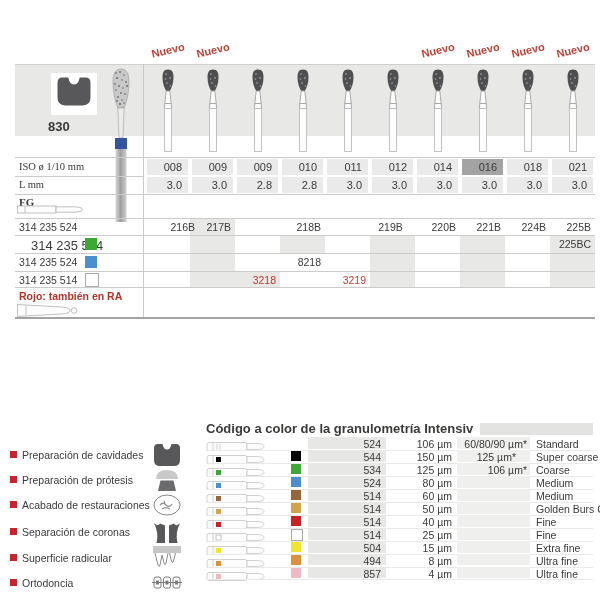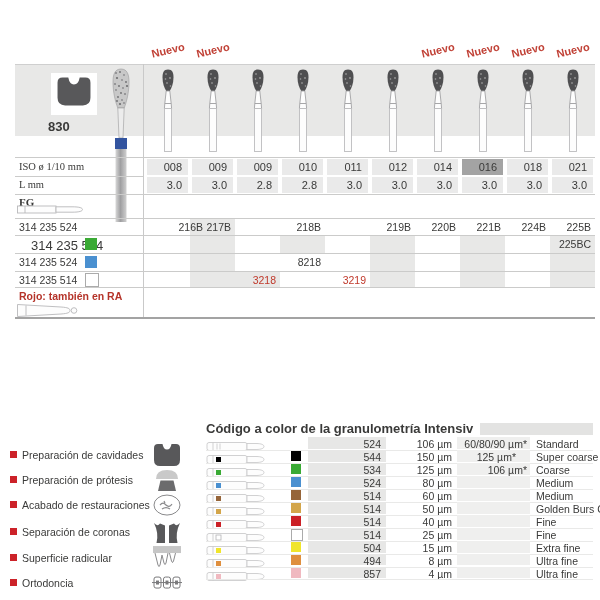--- a/index.html
+++ b/index.html
@@ -272,24 +272,24 @@
         <span style="position:absolute;right:6px;top:2px;font-size:11px;">3.0</span>
       </div>
       <div style="left: 507px; top: 177px; width: 41px; height: 16px; background: rgb(234, 234, 234); position: absolute;">
         <span style="position:absolute;right:6px;top:2px;font-size:11px;">3.0</span>
       </div>
       <div style="left: 552px; top: 177px; width: 41px; height: 16px; background: rgb(234, 234, 234); position: absolute;">
         <span style="position:absolute;right:6px;top:2px;font-size:11px;">3.0</span>
       </div>
       <div class="stripe" style="left: 190px; top: 219px; width: 45px; height: 16px; position: absolute;"></div>
       <div style="left: 19px; top: 221px; font-size: 10.5px; position: absolute;">314 235 524</div>
-      <div class="cell-txt" style="left: 162px; top: 221px; width: 41px; position: absolute;">216B</div>
+      <div class="cell-txt" style="left: 145px; top: 221px; width: 41px; position: absolute; padding-left: 9px;">216B</div>
       <div class="cell-txt" style="left: 190px; top: 221px; width: 41px; position: absolute;">217B</div>
       <div class="cell-txt" style="left: 280px; top: 221px; width: 41px; position: absolute;">218B</div>
-      <div class="cell-txt" style="left: 370px; top: 221px; width: 41px; position: absolute;">219B</div>
+      <div class="cell-txt" style="left: 370px; top: 221px; width: 41px; position: absolute; text-align: center;">219B</div>
       <div class="cell-txt" style="left: 415px; top: 221px; width: 41px; position: absolute;">220B</div>
       <div class="cell-txt" style="left: 460px; top: 221px; width: 41px; position: absolute;">221B</div>
       <div class="cell-txt" style="left: 505px; top: 221px; width: 41px; position: absolute;">224B</div>
       <div class="cell-txt" style="left: 550px; top: 221px; width: 41px; position: absolute;">225B</div>
       <div class="hline" style="left: 15px; top: 218px; width: 580px; position: absolute;"></div>
       <div class="stripe" style="left: 190px; top: 236px; width: 45px; height: 17px; position: absolute;"></div>
       <div class="stripe" style="left: 280px; top: 236px; width: 45px; height: 17px; position: absolute;"></div>
       <div class="stripe" style="left: 370px; top: 236px; width: 45px; height: 17px; position: absolute;"></div>
       <div class="stripe" style="left: 460px; top: 236px; width: 45px; height: 17px; position: absolute;"></div>
       <div class="stripe" style="left: 550px; top: 236px; width: 45px; height: 17px; position: absolute;"></div>

